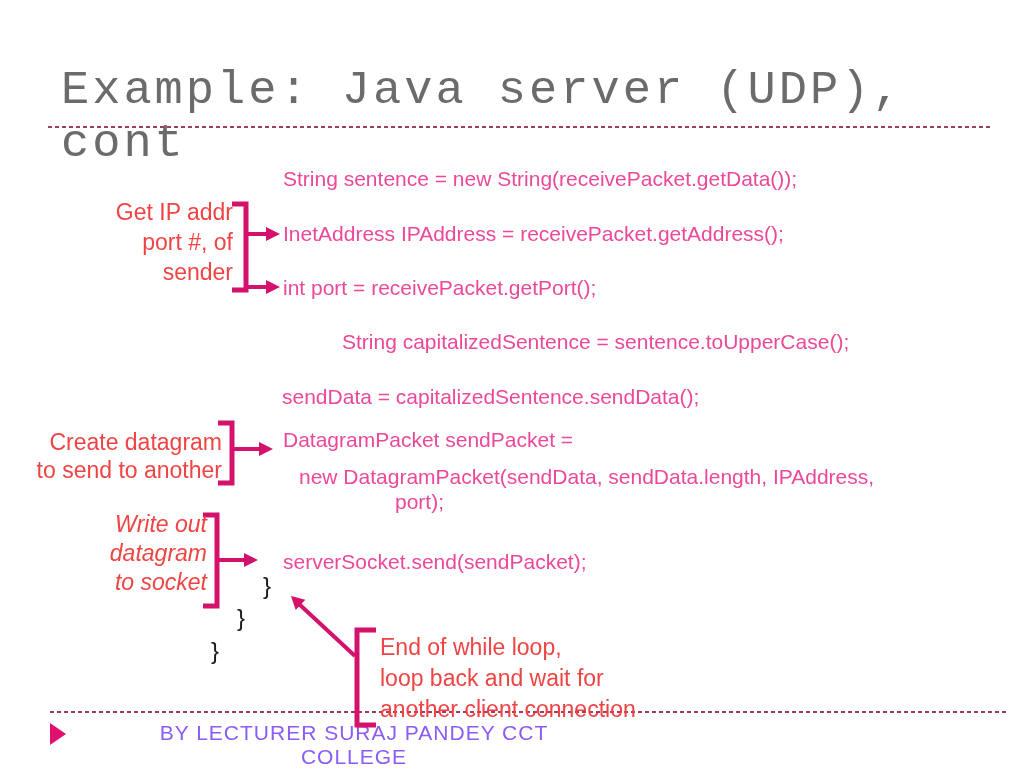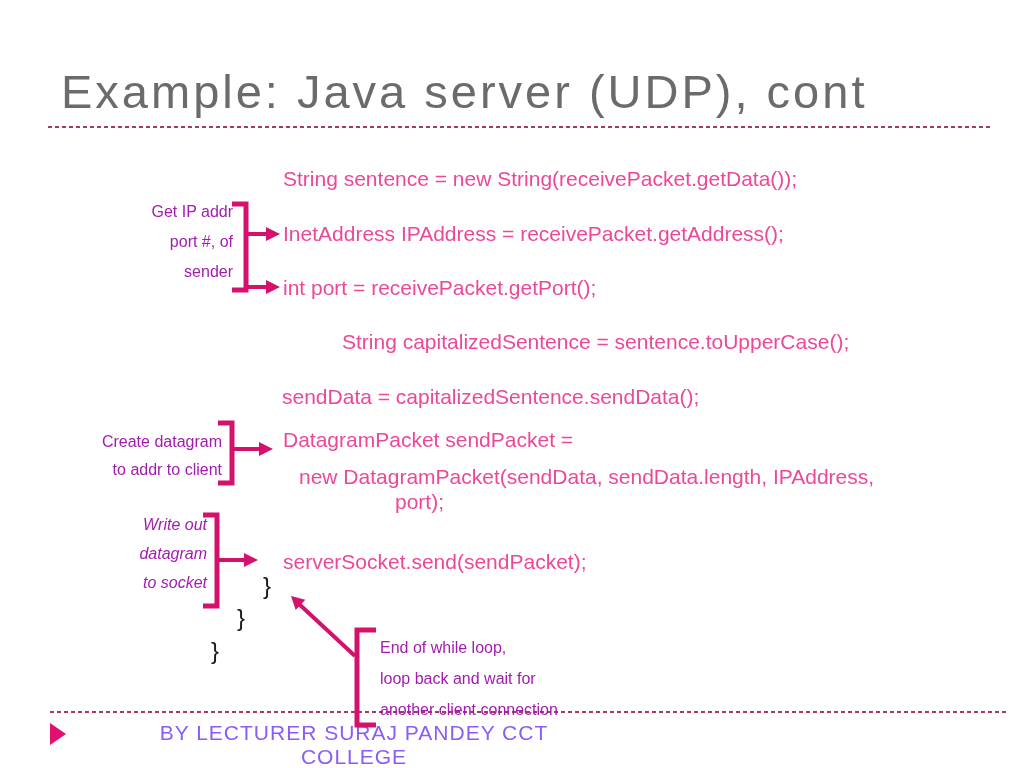--- a/index.html
+++ b/index.html
@@ -8,21 +8,21 @@
     position: relative;
     overflow: hidden;
     background: #ffffff;
     font-family: "Liberation Sans", sans-serif;
   }
 
   #slide-title {
     position: absolute;
     left: 61px; top: 64px;
     margin: 0;
-    font-family: Liberation Sans, sans-serif;
+    font-family: Liberation Mono, monospace;
     font-weight: 400;
     font-size: 47px;
     letter-spacing: 3px;
     color: #6b6b6b;
   }
 
   .dashed-rule {
     position: absolute;
     height: 2px;
     background: repeating-linear-gradient(90deg, #a43a62 0 4px, transparent 4px 7px);
@@ -41,22 +41,22 @@
   }
   .brace {
     position: absolute;
     font-size: 24px;
     color: #1a1a1a;
     z-index: 2;
   }
 
   .annotation {
     position: absolute;
-    color: #a21caf;
-    font-size: 16px;
+    color: #ef4444;
+    font-size: 23px;
     z-index: 5;
     white-space: nowrap;
   }
   .annotation div { white-space: nowrap; }
   #ann-get-ip        { left: 40px;  top: 197px; width: 193px; text-align: right; line-height: 30px; }
   #ann-create-dgram  { left: 20px;  top: 428px; width: 202px; text-align: right; line-height: 28px; }
   #ann-write-out     { left: 60px;  top: 510px; width: 147px; text-align: right; line-height: 29px; font-style: italic; }
   #ann-end-while     { left: 380px; top: 632px; text-align: left;  line-height: 31px; }
 
   #arrow-overlay {
@@ -110,21 +110,21 @@
 <div class="brace" style="left:211px; top:637px">}</div>
 
 <div id="ann-get-ip" class="annotation">
   <div>Get IP addr</div>
   <div>port #, of</div>
   <div>sender</div>
 </div>
 
 <div id="ann-create-dgram" class="annotation">
   <div>Create datagram</div>
-  <div>to addr to client</div>
+  <div>to send to another</div>
 </div>
 
 <div id="ann-write-out" class="annotation">
   <div>Write out</div>
   <div>datagram</div>
   <div>to socket</div>
 </div>
 
 <div id="ann-end-while" class="annotation">
   <div>End of while loop,</div>

